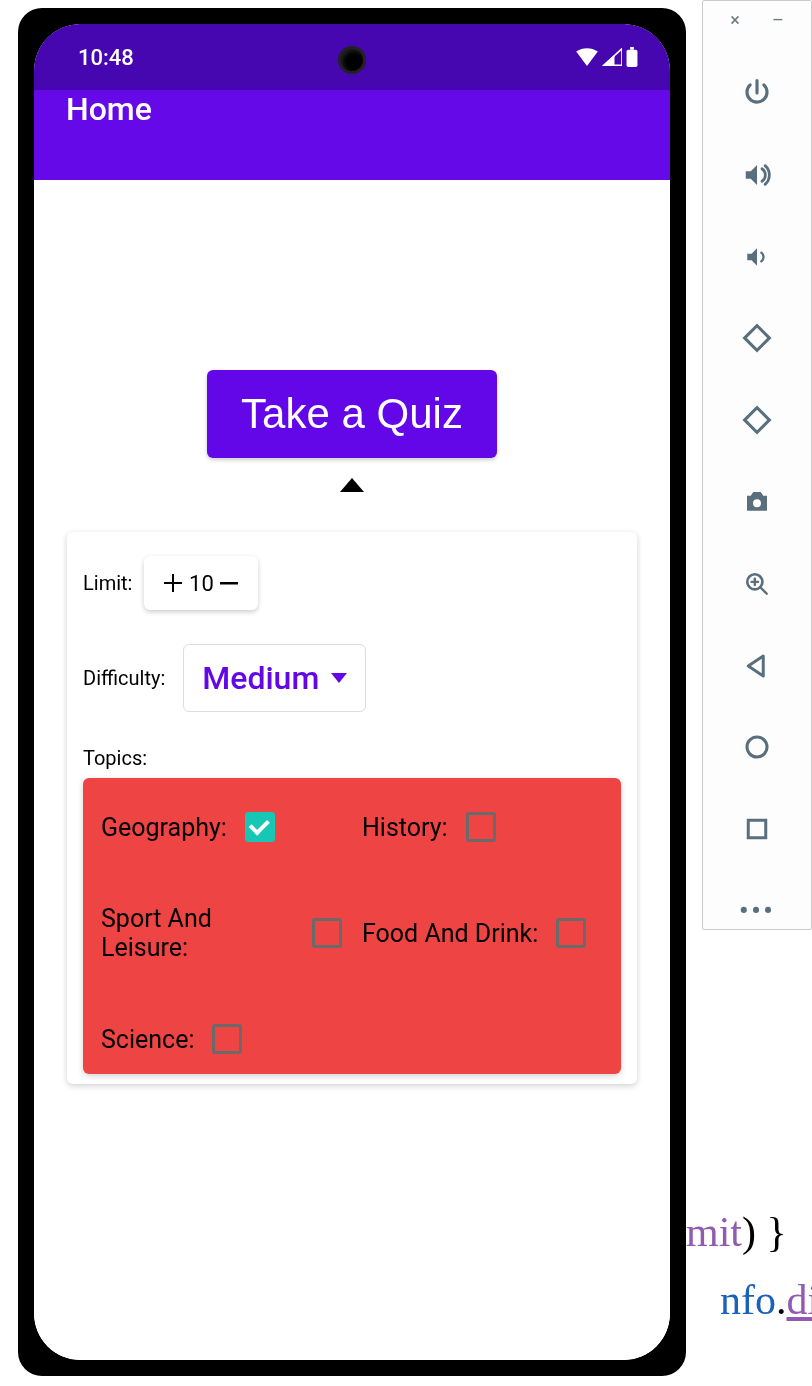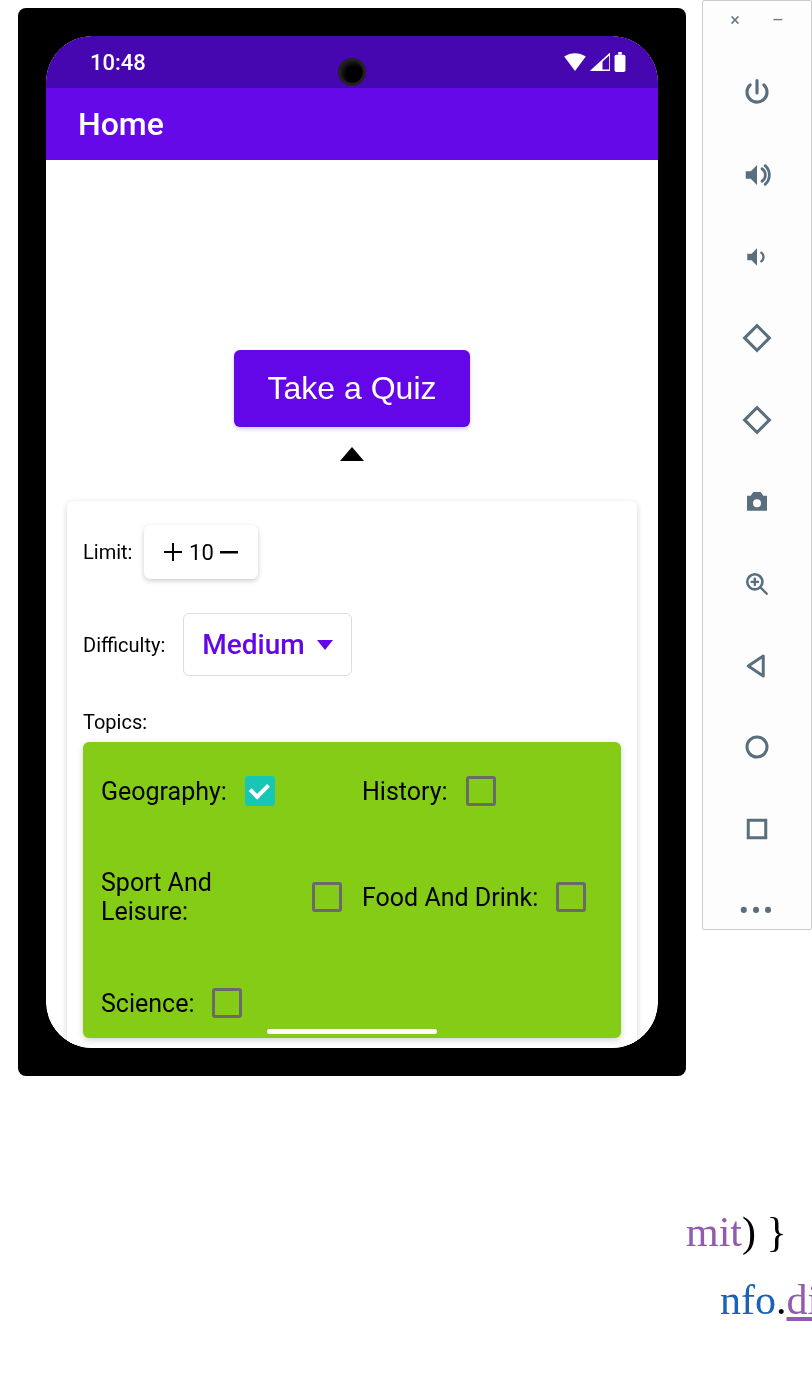--- a/index.html
+++ b/index.html
@@ -49,24 +49,24 @@
     .emu-btn svg { width: 30px; height: 30px; fill: #5a6f7d; }
     .emu-btn.small svg { width: 26px; height: 26px; }
     .emu-dots { font-size: 30px; letter-spacing: 2px; color: #5a6f7d; line-height: 10px; }
 
     
     .phone-frame {
       position: absolute;
       left: 18px;
       top: 8px;
       width: 668px;
-      height: 1068px;
+      height: 1368px;
       background: #000;
-      border-radius: 8px;
-      padding: 28px;
+      border-radius: 24px;
+      padding: 16px;
     }
     .phone-inner {
       width: 100%;
       height: 100%;
       border-radius: 46px;
       background: #000;
       position: relative;
       overflow: hidden;
     }
     .notch {
@@ -117,42 +117,42 @@
       font-weight: 500;
     }
     .status-icons { display: flex; align-items: center; gap: 4px; }
     .status-icons svg { fill: #fff; }
 
     .app-bar {
       height: 90px;
       background: #6609e9;
       color: #fff;
       display: flex;
-      align-items: center;
+      align-items: flex-start;
       padding-left: 32px;
       font-size: 32px;
       font-weight: 500;
     }
 
     .content {
       flex: 1;
       background: #fff;
       display: flex;
       flex-direction: column;
       align-items: center;
       padding-top: 190px;
     }
 
     .take-quiz-btn {
       background: #6307e9;
       color: #fff;
       border: none;
       border-radius: 6px;
       padding: 20px 34px;
-      font-size: 32px;
+      font-size: 42px;
       font-weight: 400;
       cursor: pointer;
       box-shadow: 0 2px 4px rgba(0,0,0,0.2);
     }
 
     .expand-arrow {
       margin-top: 20px;
       width: 0; height: 0;
       border-left: 12px solid transparent;
       border-right: 12px solid transparent;
@@ -199,34 +199,34 @@
 
     .diff-dd {
       display: inline-flex;
       align-items: center;
       gap: 12px;
       border: 1px solid #ddd;
       border-radius: 6px;
       padding: 14px 18px;
       margin-left: 18px;
       color: #6307e9;
-      font-size: 28px;
+      font-size: 32px;
       font-weight: 500;
       cursor: pointer;
     }
     .dd-caret {
       width: 0; height: 0;
       border-left: 8px solid transparent;
       border-right: 8px solid transparent;
       border-top: 10px solid #6307e9;
     }
 
     .topics-card {
       margin-top: 8px;
-      background: #84cc16;
+      background: #ef4444;
       border-radius: 6px;
       box-shadow: 0 2px 6px rgba(0,0,0,0.18);
       padding: 34px 18px 20px 18px;
       display: grid;
       grid-template-columns: 1fr 1fr;
       row-gap: 62px;
       column-gap: 20px;
     }
     .topic-item {
       display: flex;

